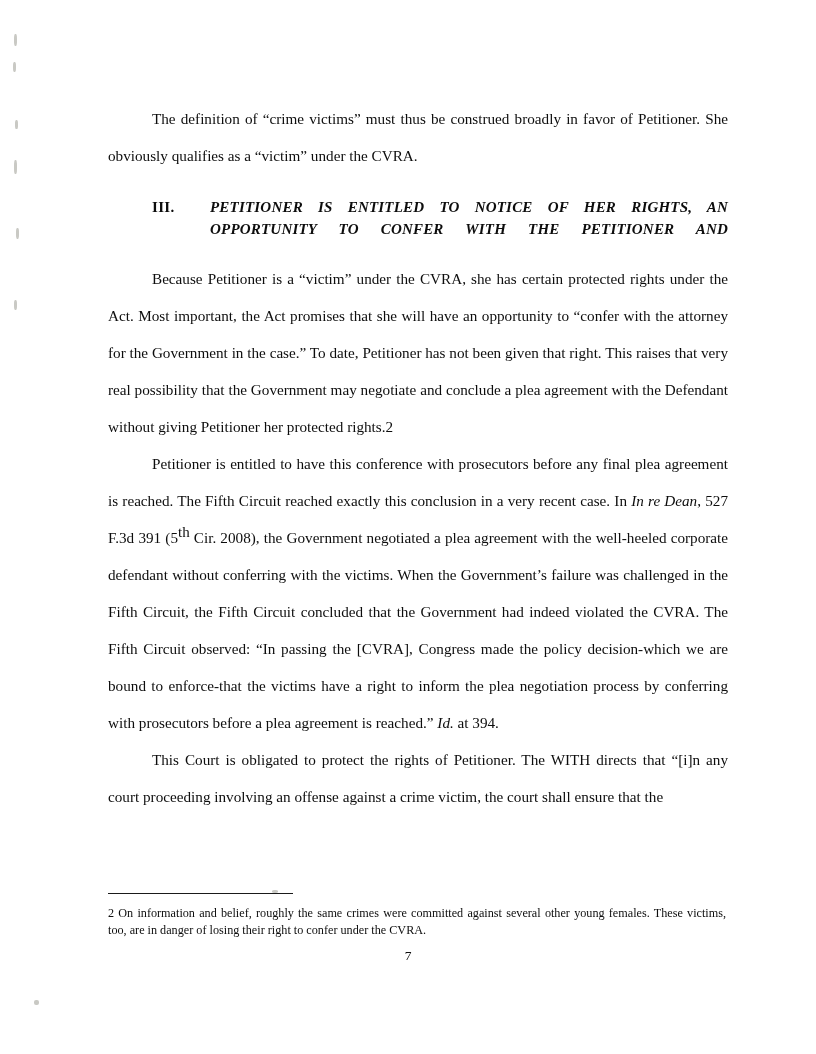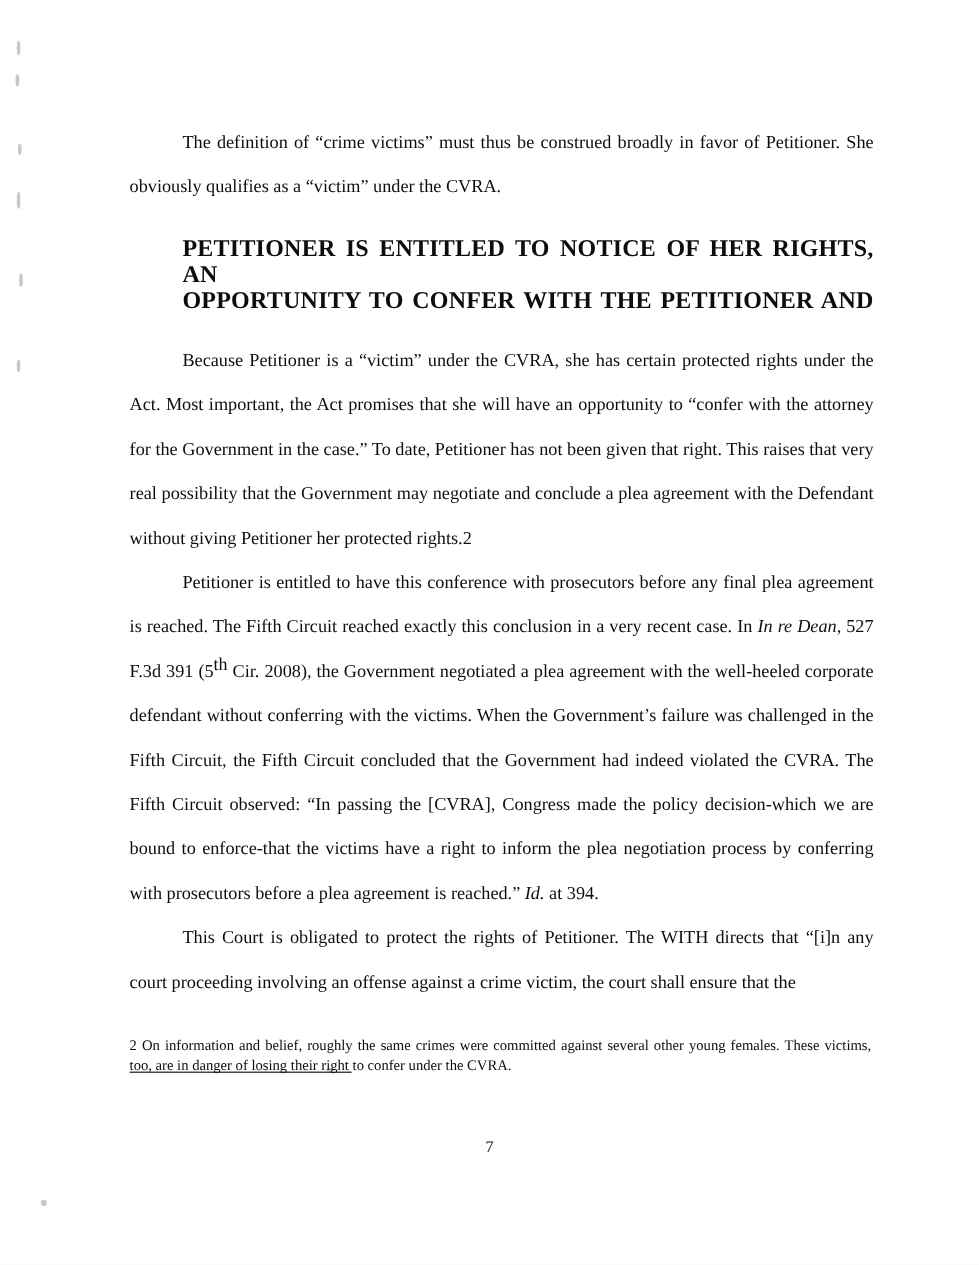--- a/index.html
+++ b/index.html
@@ -46,46 +46,47 @@
   .heading-num {
     font-weight: bold;
     font-size: 15px;
     letter-spacing: 0.3px;
     width: 58px;
     flex: 0 0 58px;
     line-height: 22px;
   }
   .heading-text {
     font-weight: bold;
-    font-size: 20px;
+    font-size: 15px;
     line-height: 22px;
     letter-spacing: 0.2px;
     text-align: justify;
     flex: 1;
+    font-style: italic;
   }
   .heading-text span { display: block; }
   .heading-text .l1, .heading-text .l2 {
     text-align: justify;
     text-align-last: justify;
   }
   em, .ital { font-style: italic; }
   sup { font-size: 15px; vertical-align: super; line-height: 0; }
 
   .footnote-rule {
     position: absolute;
     left: 108px;
     top: 893px;
     width: 185px;
     height: 0;
     border-top: 1px solid #1a1a1a;
   }
   .footnote {
     position: absolute;
     left: 108px;
-    top: 863px;
+    top: 905px;
     width: 618px;
     font-size: 12.2px;
     line-height: 17px;
     text-align: justify;
   }
   .page-number {
     position: absolute;
     top: 948px;
     left: 0;
     width: 816px;
@@ -105,20 +106,21 @@
   <div class="speck" style="left:16px; top:228px; width:3px; height:11px;"></div>
   <div class="speck" style="left:14px; top:300px; width:3px; height:10px;"></div>
   <div class="speck" style="left:34px; top:1000px; width:5px; height:5px;"></div>
   <div class="speck" style="left:272px; top:890px; width:6px; height:3px;"></div>
 
   <div class="content">
 
     <p class="indent">The definition of “crime victims” must thus be construed broadly in favor of Petitioner.  She obviously qualifies as a “victim” under the CVRA.</p>
 
     <div class="heading-block">
+      <div class="heading-num">III.</div>
       <div class="heading-text">
         <span class="l1">PETITIONER IS ENTITLED TO NOTICE OF HER RIGHTS, AN</span>
         <span class="l2">OPPORTUNITY TO CONFER WITH THE PETITIONER AND</span>
       </div>
     </div>
 
     <p class="indent">Because Petitioner is a “victim” under the CVRA, she has certain protected rights under the Act.  Most important, the Act promises that she will have an opportunity to “confer with the attorney for the Government in the case.”  To date, Petitioner has not been given that right.  This raises that very real possibility that the Government may negotiate and conclude a plea agreement with the Defendant without giving Petitioner her protected rights.2</p>
 
     <p class="indent"><span>Petitioner is entitled to have this conference with prosecutors before any final plea agreement is reached.  The Fifth Circuit reached exactly this conclusion in a very recent case.  In </span><em>In re Dean</em><span>, 527 F.3d 391 (5</span><sup>th</sup><span> Cir. 2008), the Government negotiated a plea agreement with the well-heeled corporate defendant without conferring with the victims.  When the Government’s failure was challenged in the Fifth Circuit, the Fifth Circuit concluded that the Government had indeed violated the CVRA.  The Fifth Circuit observed:  “In passing the [CVRA], Congress made the policy decision-which we are bound to enforce-that the victims have a right to inform the plea negotiation process by conferring with prosecutors before a plea agreement is reached.”  </span><em>Id.</em><span> at 394.</span></p>
 

